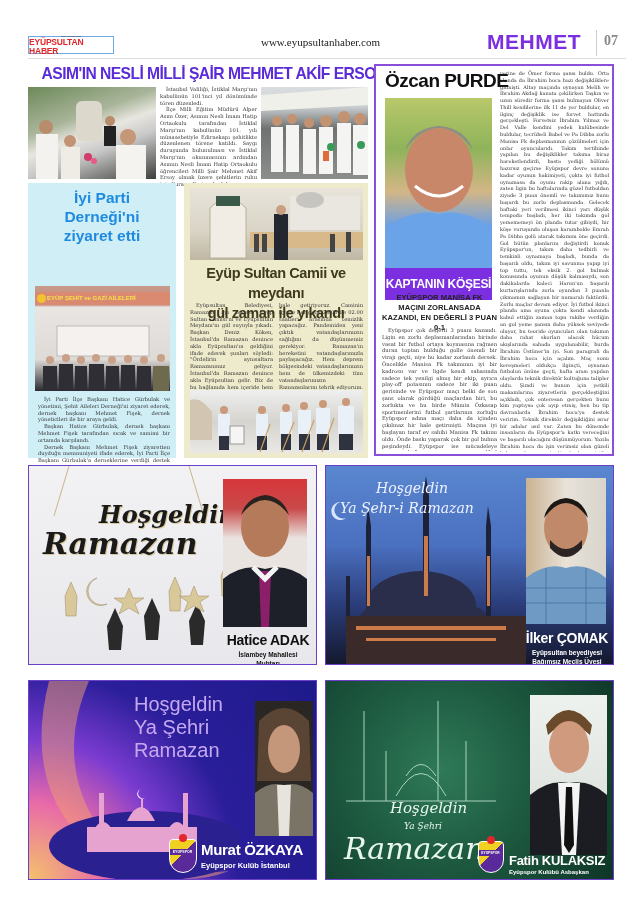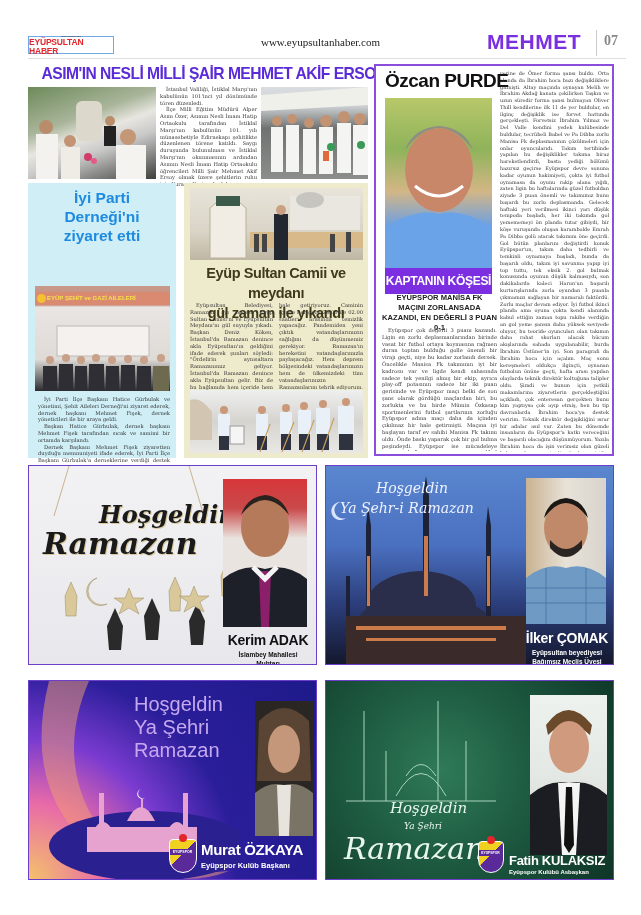--- a/index.html
+++ b/index.html
@@ -20,21 +20,21 @@
   .body-text{font-size:5.2px;line-height:6.8px;color:#333;text-align:justify}
   .body-text p{text-indent:6px}
 
   .box-iyi{left:28px;top:183px;width:148px;height:275px;background:#cfeef6}
   .iyi-title{left:28px;top:188px;width:148px;text-align:center;font-family:"Liberation Sans",sans-serif;font-weight:bold;font-size:15.5px;line-height:19px;color:#1f8be0}
   .box-eyup{left:184px;top:183px;width:184px;height:275px;background:#eeeacc}
   .eyup-title{left:184px;top:263px;width:184px;text-align:center;font-family:"Liberation Sans",sans-serif;font-weight:bold;font-size:14.5px;line-height:20px;color:#3f3a1a;letter-spacing:-0.4px}
 
   .box-kap{left:374px;top:64px;width:240px;height:392px;border:2px solid #8a4ddc;background:#fff}
   .ozcan-name{left:385px;top:70px;font-family:"Liberation Sans",sans-serif;font-weight:bold;font-size:19px;color:#111;letter-spacing:-0.5px}
-  .kap-banner{left:385px;top:268px;width:107px;height:26px;background:#7b2fe0;color:#fff;font-family:"Liberation Sans",sans-serif;font-weight:bold;font-size:12px;display:flex;align-items:center;justify-content:center;letter-spacing:-0.3px}
+  .kap-banner{left:385px;top:268px;width:107px;height:32px;background:#7b2fe0;color:#fff;font-family:"Liberation Sans",sans-serif;font-weight:bold;font-size:12px;display:flex;align-items:center;justify-content:center;letter-spacing:-0.3px}
   .kap-title{left:382px;top:293px;width:115px;text-align:center;font-family:"Liberation Sans",sans-serif;font-weight:bold;font-size:7.6px;line-height:10px;color:#222}
 
   .ad{border:1px solid #6b3fc8;overflow:hidden}
   .ad-name{font-family:"Liberation Sans",sans-serif;font-weight:bold;white-space:nowrap;letter-spacing:-0.3px}
   .ad-role{font-family:"Liberation Sans",sans-serif;font-weight:bold;font-size:6.5px;line-height:9px;text-align:center;white-space:nowrap}
   .script{font-family:"DejaVu Serif",serif;font-style:italic}
 </style>
 </head>
 <body>
 
@@ -236,21 +236,21 @@
   <div class="abs script" style="left:14px;top:60px;font-size:30px;font-weight:bold;color:#1a1a1a;text-shadow:1px 1px 0 #d9c89a">Ramazan</div>
   <div class="abs photo" style="left:194px;top:13px;width:84px;height:148px;background:linear-gradient(180deg,#d7363a 0%,#c94a4a 20%,#e9e4df 40%)">
     <svg width="84" height="148">
       <ellipse cx="42" cy="48" rx="24" ry="30" fill="#b57a5a"></ellipse>
       <path d="M18 36 Q42 6 66 36 Q60 18 42 16 Q24 18 18 36 Z" fill="#2a221e"></path>
       <path d="M0 148 L0 100 Q20 84 42 90 Q64 84 84 100 L84 148 Z" fill="#1d2028"></path>
       <path d="M36 92 L48 92 L46 148 L38 148 Z" fill="#8b1f6a"></path>
       <path d="M30 88 L42 100 L54 88" stroke="#f4f4f4" stroke-width="5" fill="none"></path>
     </svg>
   </div>
-  <div class="abs ad-name" style="left:194px;top:166px;width:90px;text-align:center;font-size:14px;color:#111">Kerim ADAK</div>
+  <div class="abs ad-name" style="left:194px;top:166px;width:90px;text-align:center;font-size:14px;color:#111">Hatice ADAK</div>
   <div class="abs ad-role" style="left:194px;top:184px;width:90px;color:#111">
     <div>İslambey Mahallesi</div>
     <div>Muhtarı</div>
   </div>
 </div>
 
 <div class="abs ad" style="left:325px;top:465px;width:289px;height:200px;background:linear-gradient(180deg,#5a86cf 0%,#4a70c0 40%,#2b3d7a 70%,#14182e 100%)">
   <svg width="200" height="200" style="position:absolute;left:0;top:0">
     <path d="M14 36 a9 9 0 1 0 6 16 a7 7 0 1 1 -6 -16 Z" fill="#d9e4ff"></path>
     <g fill="#1d2238">
@@ -325,21 +325,21 @@
       <ellipse cx="29" cy="48" rx="16" ry="24" fill="#c4967a"></ellipse>
       <path d="M0 135 L0 92 Q14 80 29 84 Q44 80 58 92 L58 135 Z" fill="#7a7466"></path>
       <path d="M22 84 L36 84 L34 135 L24 135 Z" fill="#e6e4dc"></path>
     </svg>
   </div>
   <div class="abs" style="left:140px;top:158px;width:28px;height:34px;background:linear-gradient(135deg,#f0d020 0%,#f0d020 45%,#5a2a9a 46%,#5a2a9a 100%);border-radius:4px 4px 14px 14px;border:1.5px solid #fff">
     <div style="position:absolute;left:0;top:9px;width:25px;height:6px;background:#5a2a9a;color:#fff;font-family:'Liberation Sans',sans-serif;font-size:3.5px;line-height:6px;text-align:center;font-weight:bold">EYÜPSPOR</div>
     <div style="position:absolute;left:9px;top:-6px;width:8px;height:8px;border-radius:50%;background:#e3262b"></div>
   </div>
   <div class="abs ad-name" style="left:172px;top:160px;font-size:15px;color:#fff">Murat ÖZKAYA</div>
-  <div class="abs ad-role" style="left:172px;top:180px;font-size:7.5px;color:#fff;text-align:left">Eyüpspor Kulüb Başkanı</div>
+  <div class="abs ad-role" style="left:172px;top:180px;font-size:7.5px;color:#fff;text-align:left">Eyüpspor Kulüb İstanbul</div>
 </div>
 
 <div class="abs ad" style="left:325px;top:680px;width:289px;height:200px;background:radial-gradient(circle at 40% 45%,#2f7a58 0%,#1d5a40 45%,#0f3527 100%)">
   <svg width="200" height="200" style="position:absolute;left:0;top:0">
     <g stroke="#b8e0c8" stroke-width="0.9" fill="none">
       <line x1="38" y1="30" x2="38" y2="120"></line>
         <line x1="112" y1="20" x2="112" y2="120"></line>
         <line x1="140" y1="60" x2="140" y2="120"></line>
         <line x1="60" y1="70" x2="60" y2="120"></line>
       <path d="M70 115 Q95 70 120 115"></path>

